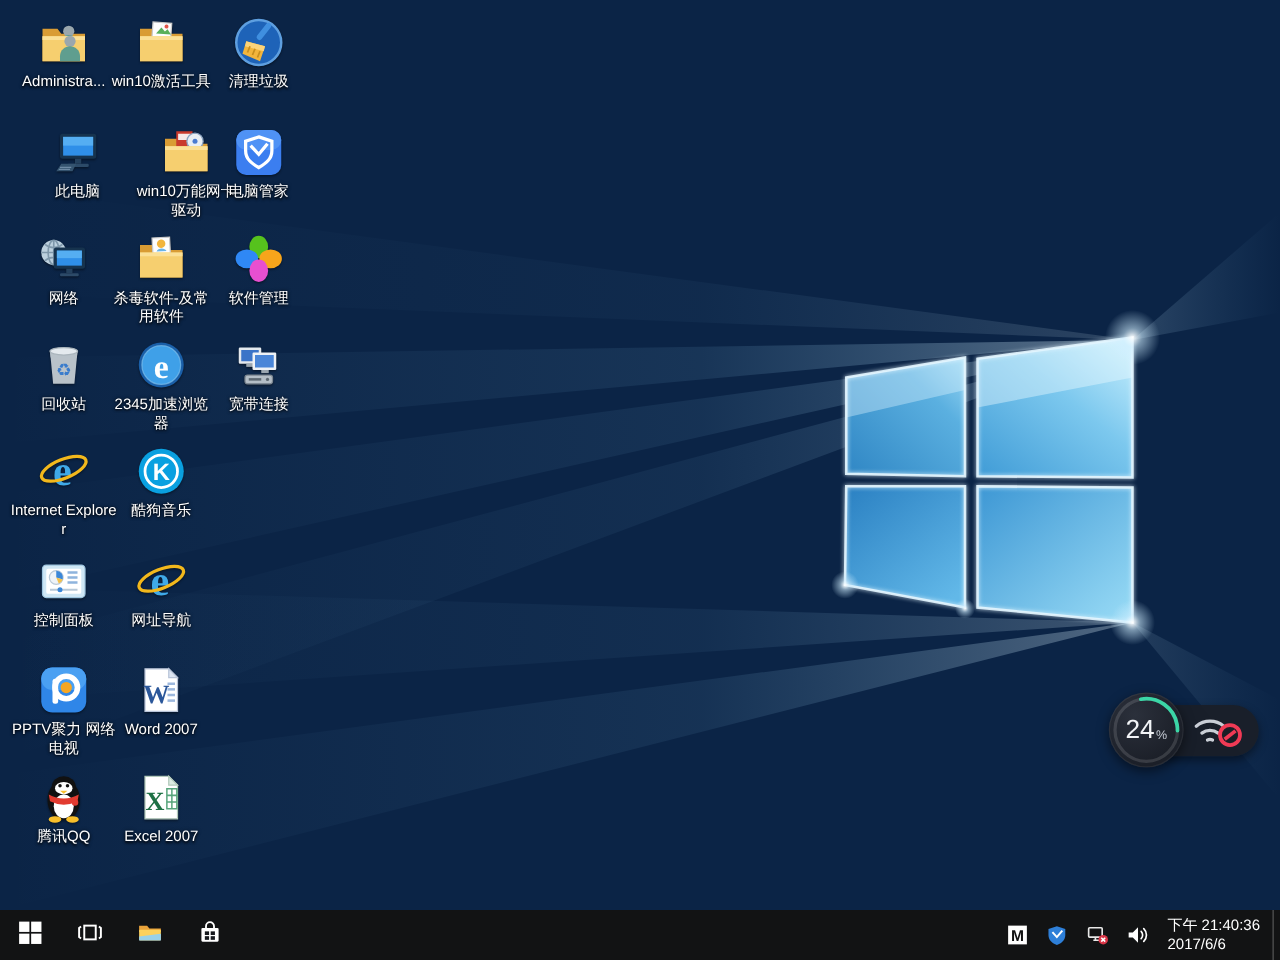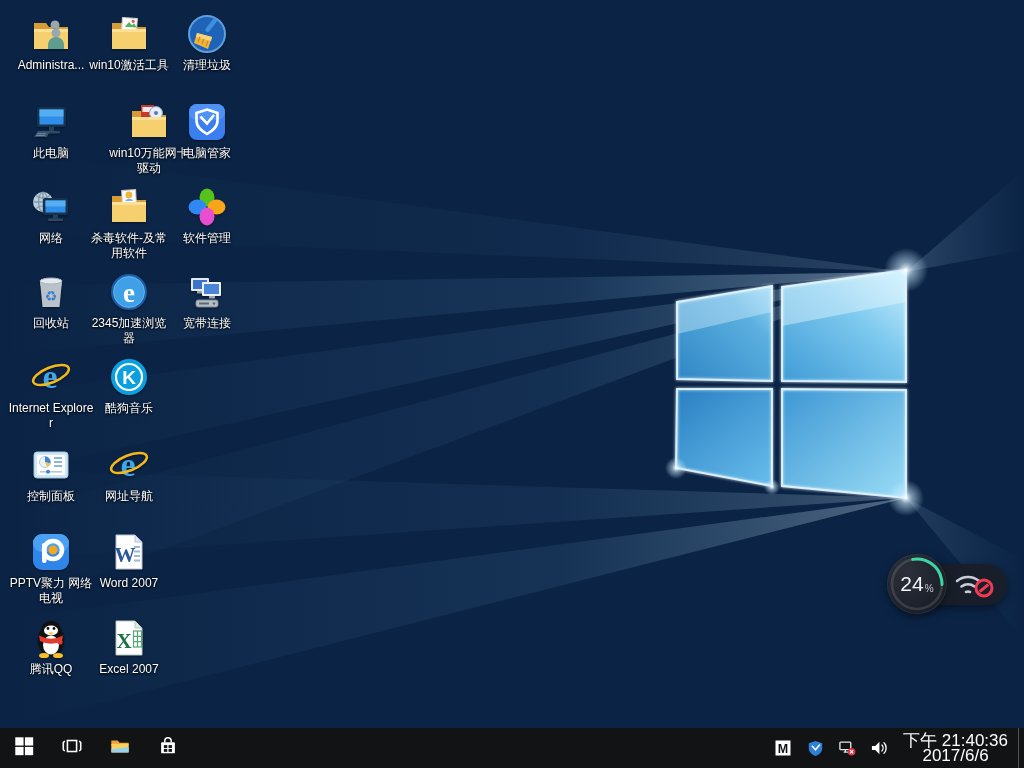--- a/index.html
+++ b/index.html
@@ -50,21 +50,21 @@
 
   
   .taskbar {
     position:absolute; left:0; bottom:0; width:1024px; height:40px;
     background:#121314; display:flex; align-items:center;
   }
   .tb-btn { width:48px; height:40px; display:flex; align-items:center; justify-content:center; cursor:pointer; }
   .tb-spacer { flex:1; }
   .tray { display:flex; align-items:center; gap:8px; padding-right:4px; }
   .tray-ic { width:24px; height:24px; display:flex; align-items:center; justify-content:center; cursor:pointer; }
-  .clock { text-align:center; color:#fff; font-size:17px; line-height:15px; padding:0 10px 0 8px; cursor:pointer; white-space:nowrap; }
+  .clock { color:#fff; font-size:12px; line-height:15px; padding:0 10px 0 8px; cursor:pointer; white-space:nowrap; }
   .show-desktop { width:6px; height:40px; border-left:1px solid rgba(255,255,255,.28); cursor:pointer; }
 </style>
 </head>
 <body>
 
 <div class="screen">
 
   <div class="desktop">
     <svg class="wall" width="1024" height="728" viewBox="0 0 1024 728">
       <defs>
@@ -177,21 +177,21 @@
    <circle cx="22" cy="22" r="18" fill="#1e63b8"></circle>
    <circle cx="22" cy="22" r="18" fill="none" stroke="#5e9fe0" stroke-width="2"></circle>
    <rect x="24" y="5" width="4.5" height="16" rx="2" fill="#3f8fe0" transform="rotate(38 26 13)"></rect>
    <polygon points="12,21 27,25 23,37 9,31" fill="#f2b53c"></polygon>
    <polygon points="12,21 27,25 26,29 11,25" fill="#fbd37a"></polygon>
    <path d="M13 30 l2-5 M17 32 l2-5 M21 34 l2-5" stroke="#c88f1f" stroke-width="1.4" fill="none"></path>
           </svg>
         </div>
         <div class="dlbl">清理垃圾</div>
       </div>
-      <div class="dicon" style="left: 0px; top: 98px;">
+      <div class="dicon" style="left: 11px; top: 98px;">
         <div class="dic">
           <svg viewBox="0 0 44 44">
    <rect x="8" y="7" width="29" height="20" rx="2" fill="#16334e"></rect>
    <rect x="10.5" y="9.5" width="24" height="15" fill="#2f8fe8"></rect>
    <rect x="10.5" y="9.5" width="24" height="7" fill="#55aef2"></rect>
    <rect x="20" y="27" width="5" height="4" fill="#24415e"></rect>
    <rect x="14" y="31" width="17" height="2.5" rx="1" fill="#2c4a68"></rect>
    <path d="M5 37 l4-6 h12 l-3 6 z" fill="#34536f"></path>
    <path d="M7 35.4 h9 M8 33.8 h9" stroke="#6e8aa5" stroke-width="1"></path>
           </svg>

